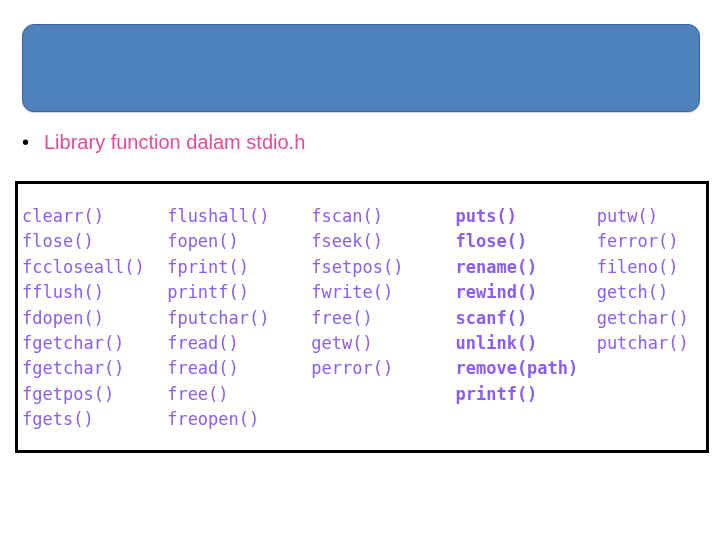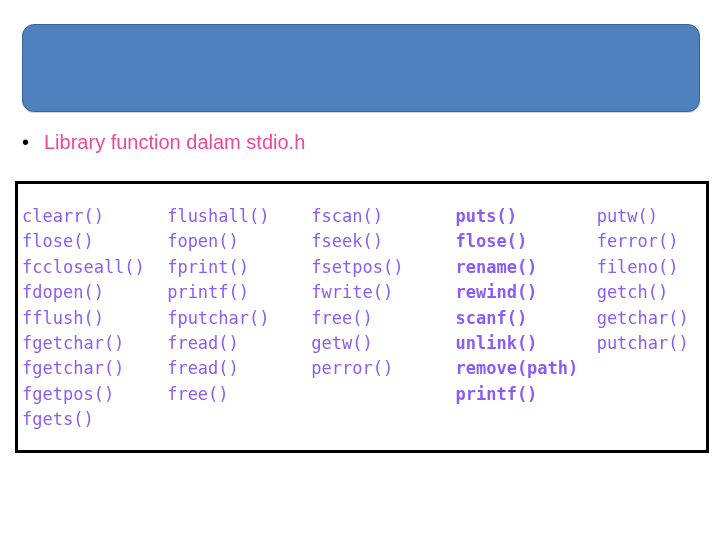--- a/index.html
+++ b/index.html
@@ -117,21 +117,21 @@
     <div id="title-banner-text"></div>
   </div>
 
   <div id="bullet-line">
     <span id="bullet-marker">•</span>
     <span id="bullet-text">Library function dalam stdio.h</span>
   </div>
 
   <div id="function-box">
     <div id="function-columns">
-        <div class="func-column c0"><div class="func-item">clearr()</div><div class="func-item">flose()</div><div class="func-item">fccloseall()</div><div class="func-item">fdopen()</div><div class="func-item">fflush()</div><div class="func-item">fgetchar()</div><div class="func-item">fgetchar()</div><div class="func-item">fgetpos()</div><div class="func-item">fgets()</div></div>
-        <div class="func-column c1"><div class="func-item">flushall()</div><div class="func-item">fopen()</div><div class="func-item">fprint()</div><div class="func-item">printf()</div><div class="func-item">fputchar()</div><div class="func-item">fread()</div><div class="func-item">fread()</div><div class="func-item">free()</div></div>
+        <div class="func-column c0"><div class="func-item">clearr()</div><div class="func-item">flose()</div><div class="func-item">fccloseall()</div><div class="func-item">fflush()</div><div class="func-item">fdopen()</div><div class="func-item">fgetchar()</div><div class="func-item">fgetchar()</div><div class="func-item">fgetpos()</div><div class="func-item">fgets()</div></div>
+        <div class="func-column c1"><div class="func-item">flushall()</div><div class="func-item">fopen()</div><div class="func-item">fprint()</div><div class="func-item">printf()</div><div class="func-item">fputchar()</div><div class="func-item">fread()</div><div class="func-item">fread()</div><div class="func-item">free()</div><div class="func-item">freopen()</div></div>
         <div class="func-column c2"><div class="func-item">fscan()</div><div class="func-item">fseek()</div><div class="func-item">fsetpos()</div><div class="func-item">fwrite()</div><div class="func-item">free()</div><div class="func-item">getw()</div><div class="func-item">perror()</div></div>
         <div class="func-column c3"><div class="func-item">puts()</div><div class="func-item">flose()</div><div class="func-item">rename()</div><div class="func-item">rewind()</div><div class="func-item">scanf()</div><div class="func-item">unlink()</div><div class="func-item">remove(path)</div><div class="func-item">printf()</div></div>
         <div class="func-column c4"><div class="func-item">putw()</div><div class="func-item">ferror()</div><div class="func-item">fileno()</div><div class="func-item">getch()</div><div class="func-item">getchar()</div><div class="func-item">putchar()</div></div>
       </div>
   </div>
 
 </div>
 
 </body></html>

